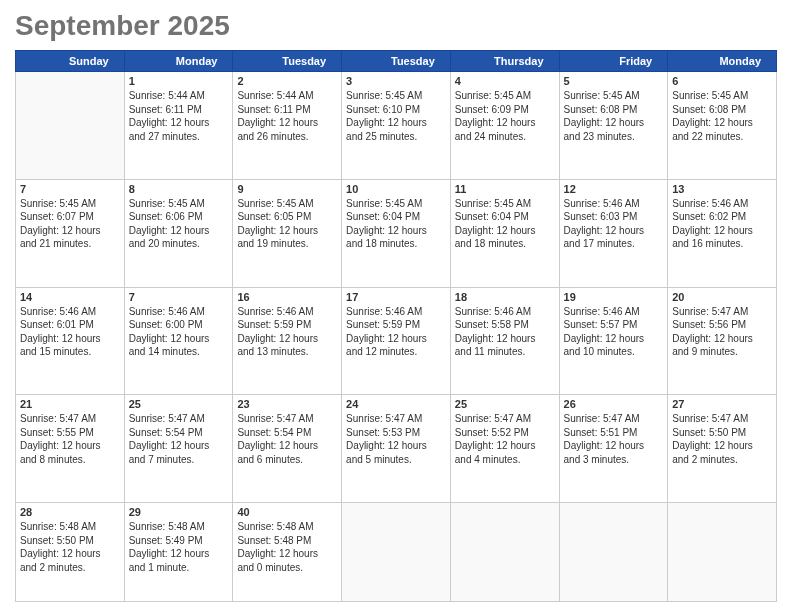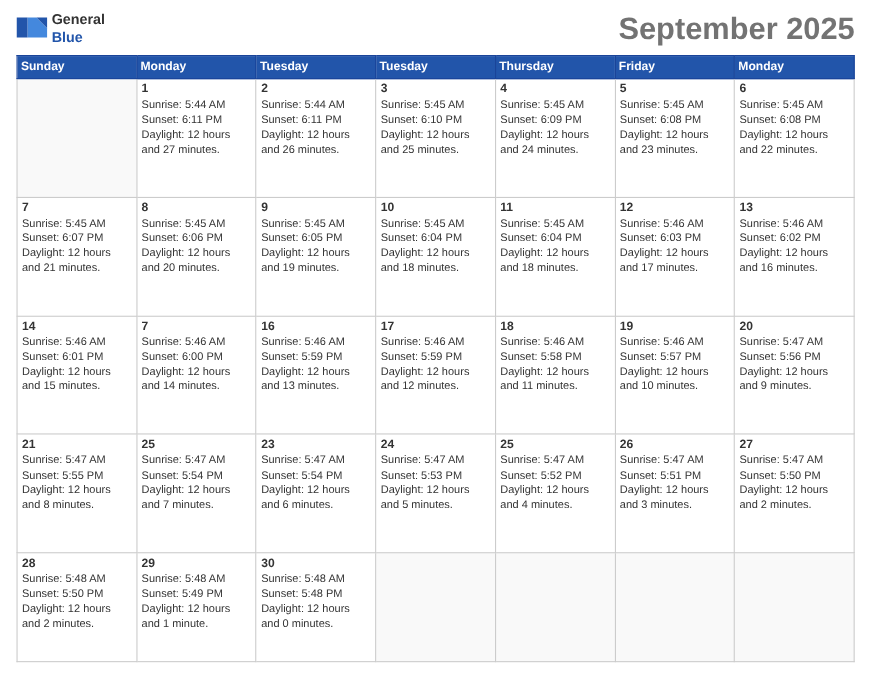--- a/index.html
+++ b/index.html
@@ -55,22 +55,22 @@
     }
     .calendar {
       width: 100%;
       border-collapse: collapse;
       flex: 1;
       font-size: 9.5px;
     }
     .calendar th {
       background: #2255aa;
       color: #fff;
-      text-align: left;
-      padding: 4px 3px;
+      text-align: right;
+      padding: 4px 15px;
       font-size: 11px;
       font-weight: bold;
       border: 1px solid #1a4499;
     }
     .calendar td {
       border: 1px solid #ccc;
       vertical-align: top;
       padding: 3px 4px;
       width: calc(100% / 7);
       height: 82px;
@@ -92,31 +92,20 @@
     }
     .last-row td {
       height: 68px;
     }
   </style>
 </head>
 <body>
 
 <div class="page">
   <div class="header">
-    <div class="logo">
-      <svg class="logo-icon" viewBox="0 0 28 28">
-        <polygon points="18,4 28,4 28,14" fill="#2255aa"></polygon>
-        <polygon points="10,4 18,4 28,14 28,22 10,22" fill="#4488dd"></polygon>
-        <polygon points="0,4 10,4 10,22 0,22" fill="#2255aa"></polygon>
-      </svg>
-      <div class="logo-text">
-        <span class="logo-general">General</span>
-        <span class="logo-blue">Blue</span>
-      </div>
-    </div>
     <div class="title-block">
       <div class="month-title">September 2025</div>
     </div>
   </div>
 
   <table class="calendar">
     <thead>
       <tr>
       <th>Sunday</th>
           <th>Monday</th>
@@ -248,21 +237,21 @@
         <tr class="last-row">
           <td>
             <span class="day-number">28</span>
             <div class="day-info">Sunrise: 5:48 AM<br>Sunset: 5:50 PM<br>Daylight: 12 hours<br>and 2 minutes.</div>
           </td>
           <td>
             <span class="day-number">29</span>
             <div class="day-info">Sunrise: 5:48 AM<br>Sunset: 5:49 PM<br>Daylight: 12 hours<br>and 1 minute.</div>
           </td>
           <td>
-            <span class="day-number">30</span>
+            <span class="day-number">40</span>
             <div class="day-info">Sunrise: 5:48 AM<br>Sunset: 5:48 PM<br>Daylight: 12 hours<br>and 0 minutes.</div>
           </td>
           <td class="empty-cell"></td>
           <td class="empty-cell"></td>
           <td class="empty-cell"></td>
           <td class="empty-cell"></td>
         </tr>
       </tbody>
   </table>
 </div>

